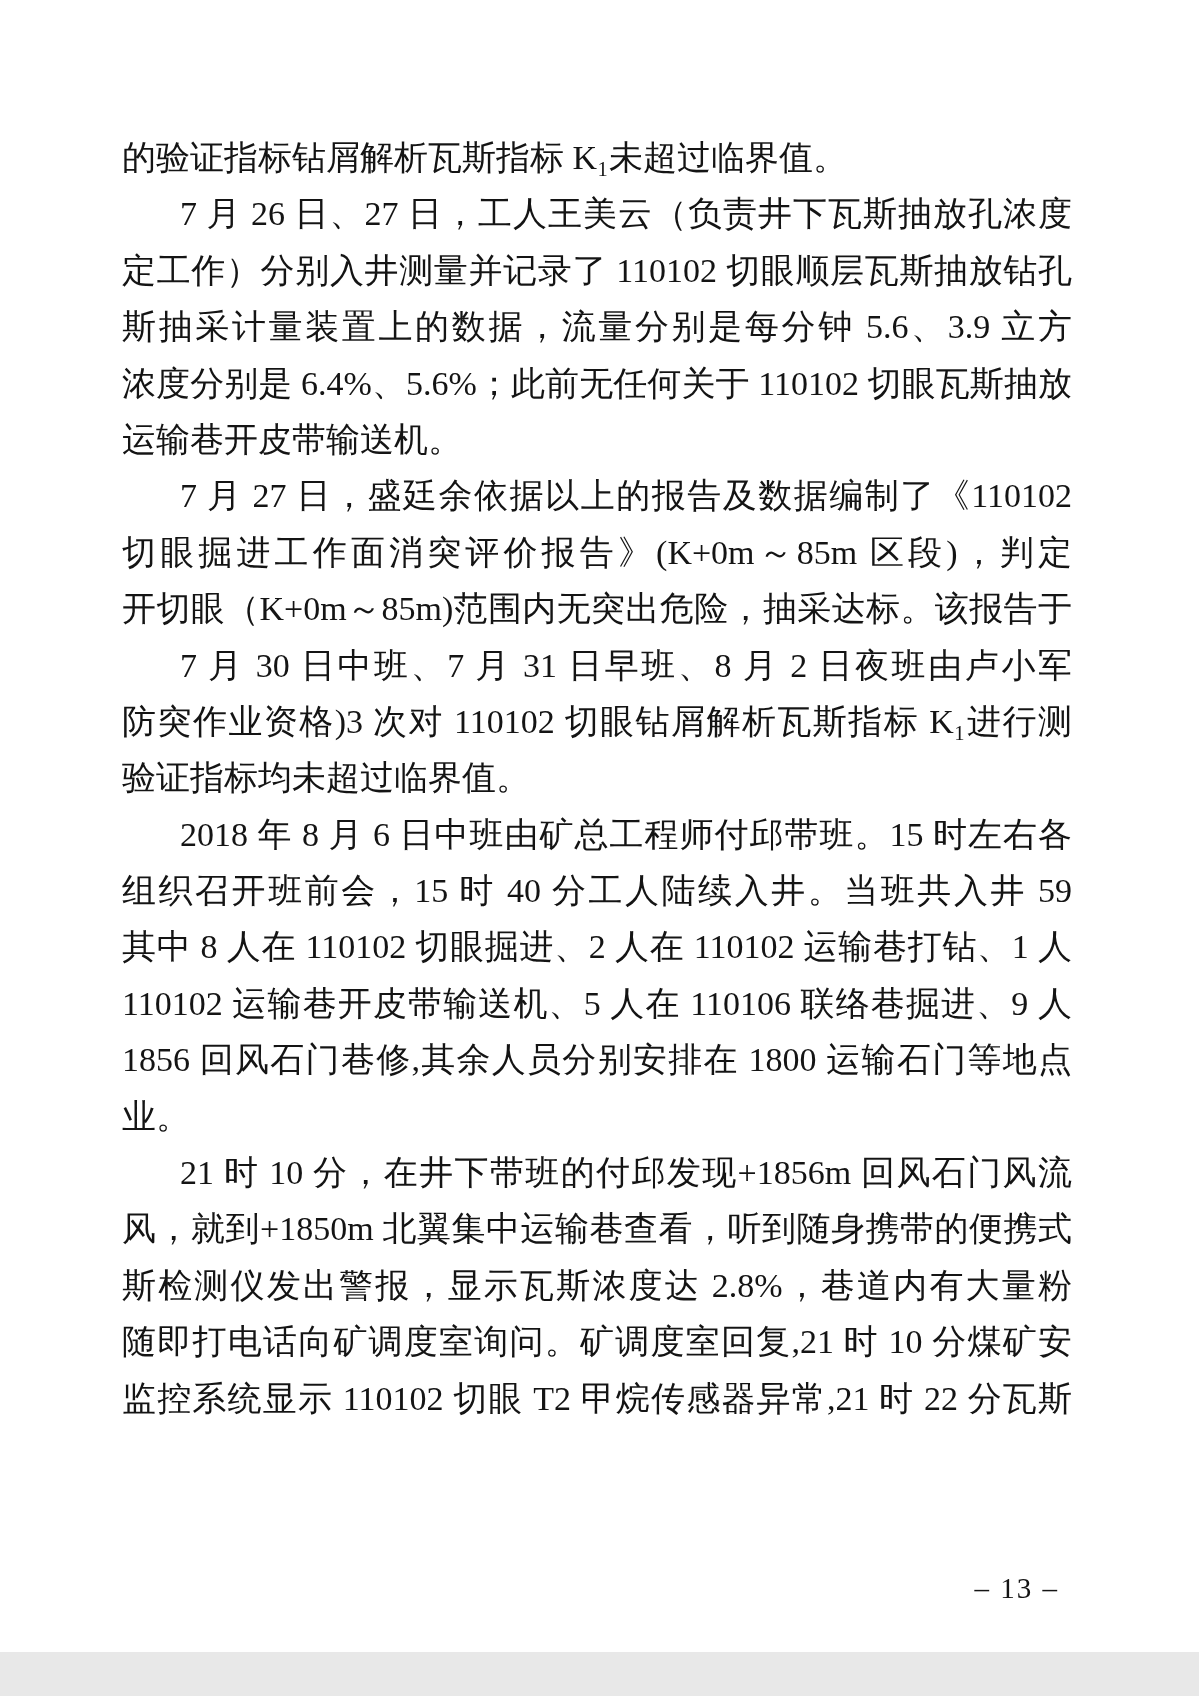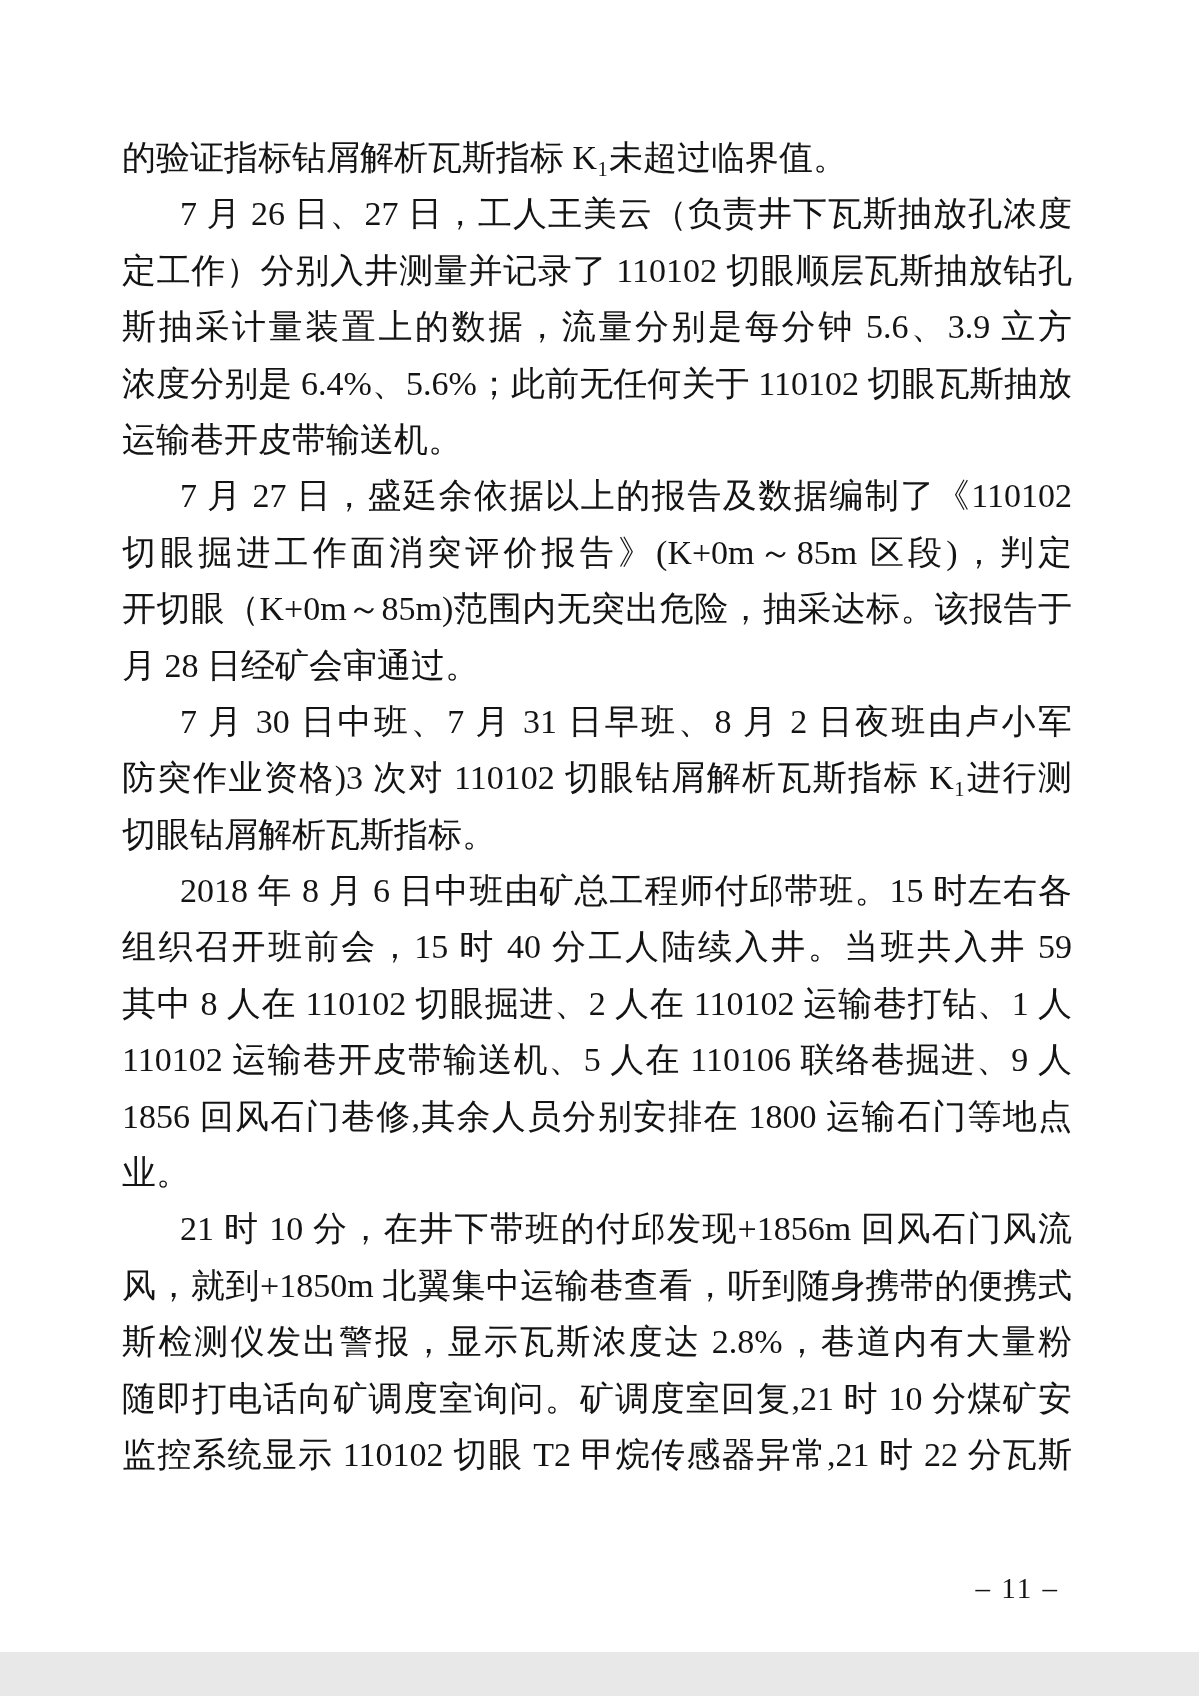--- a/index.html
+++ b/index.html
@@ -52,31 +52,30 @@
   <div class="body-text">
     <div class="line end">的验证指标钻屑解析瓦斯指标 K₁未超过临界值。</div>
     <div class="line just indent">7 月 26 日、27 日，工人王美云（负责井下瓦斯抽放孔浓度测</div>
     <div class="line just">定工作）分别入井测量并记录了 110102 切眼顺层瓦斯抽放钻孔瓦</div>
     <div class="line just">斯抽采计量装置上的数据，流量分别是每分钟 5.6、3.9 立方米，</div>
     <div class="line just">浓度分别是 6.4%、5.6%；此前无任何关于 110102 切眼瓦斯抽放钻</div>
     <div class="line end">运输巷开皮带输送机。</div>
     <div class="line just indent">7 月 27 日，盛廷余依据以上的报告及数据编制了《110102 开</div>
     <div class="line just">切眼掘进工作面消突评价报告》(K+0m～85m 区段)，判定 110102</div>
     <div class="line just">开切眼（K+0m～85m)范围内无突出危险，抽采达标。该报告于 7</div>
-    <div class="line end">月 28 日经矿会审通过。</div>
     <div class="line just indent">7 月 30 日中班、7 月 31 日早班、8 月 2 日夜班由卢小军（无</div>
     <div class="line just">防突作业资格)3 次对 110102 切眼钻屑解析瓦斯指标 K₁进行测定，</div>
-    <div class="line end">切眼钻屑解析瓦斯指标。</div>
+    <div class="line end">验证指标均未超过临界值。</div>
     <div class="line just indent">2018 年 8 月 6 日中班由矿总工程师付邱带班。15 时左右各队</div>
     <div class="line just">组织召开班前会，15 时 40 分工人陆续入井。当班共入井 59 人，</div>
     <div class="line just">其中 8 人在 110102 切眼掘进、2 人在 110102 运输巷打钻、1 人在</div>
     <div class="line just">110102 运输巷开皮带输送机、5 人在 110106 联络巷掘进、9 人在</div>
     <div class="line just">1856 回风石门巷修,其余人员分别安排在 1800 运输石门等地点作</div>
     <div class="line end">业。</div>
     <div class="line just indent">21 时 10 分，在井下带班的付邱发现+1856m 回风石门风流无</div>
     <div class="line just">风，就到+1850m 北翼集中运输巷查看，听到随身携带的便携式瓦</div>
     <div class="line just">斯检测仪发出警报，显示瓦斯浓度达 2.8%，巷道内有大量粉尘，</div>
     <div class="line just">随即打电话向矿调度室询问。矿调度室回复,21 时 10 分煤矿安全</div>
     <div class="line just">监控系统显示 110102 切眼 T2 甲烷传感器异常,21 时 22 分瓦斯浓</div>
   </div>
 
-  <div class="footer">– 11 –</div>
+  <div class="footer">– 13 –</div>
 </div>
 
 </body></html>

